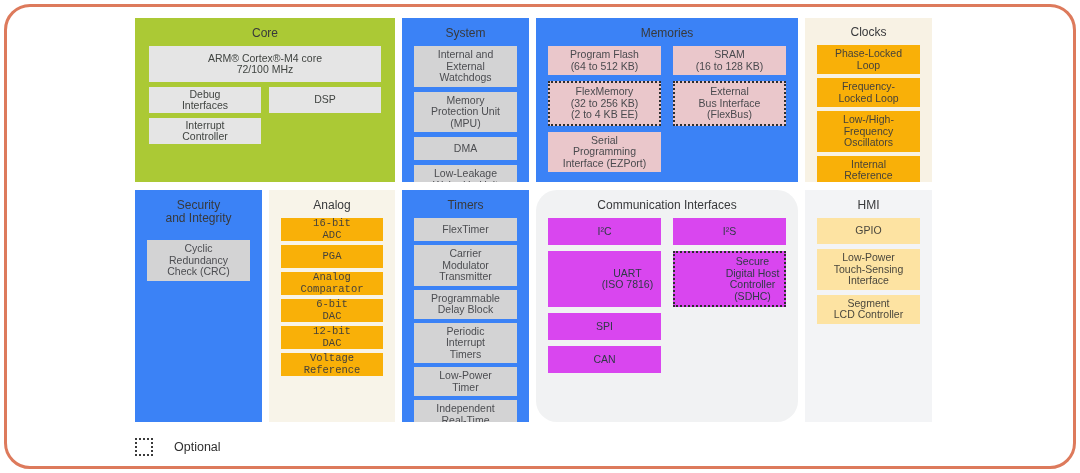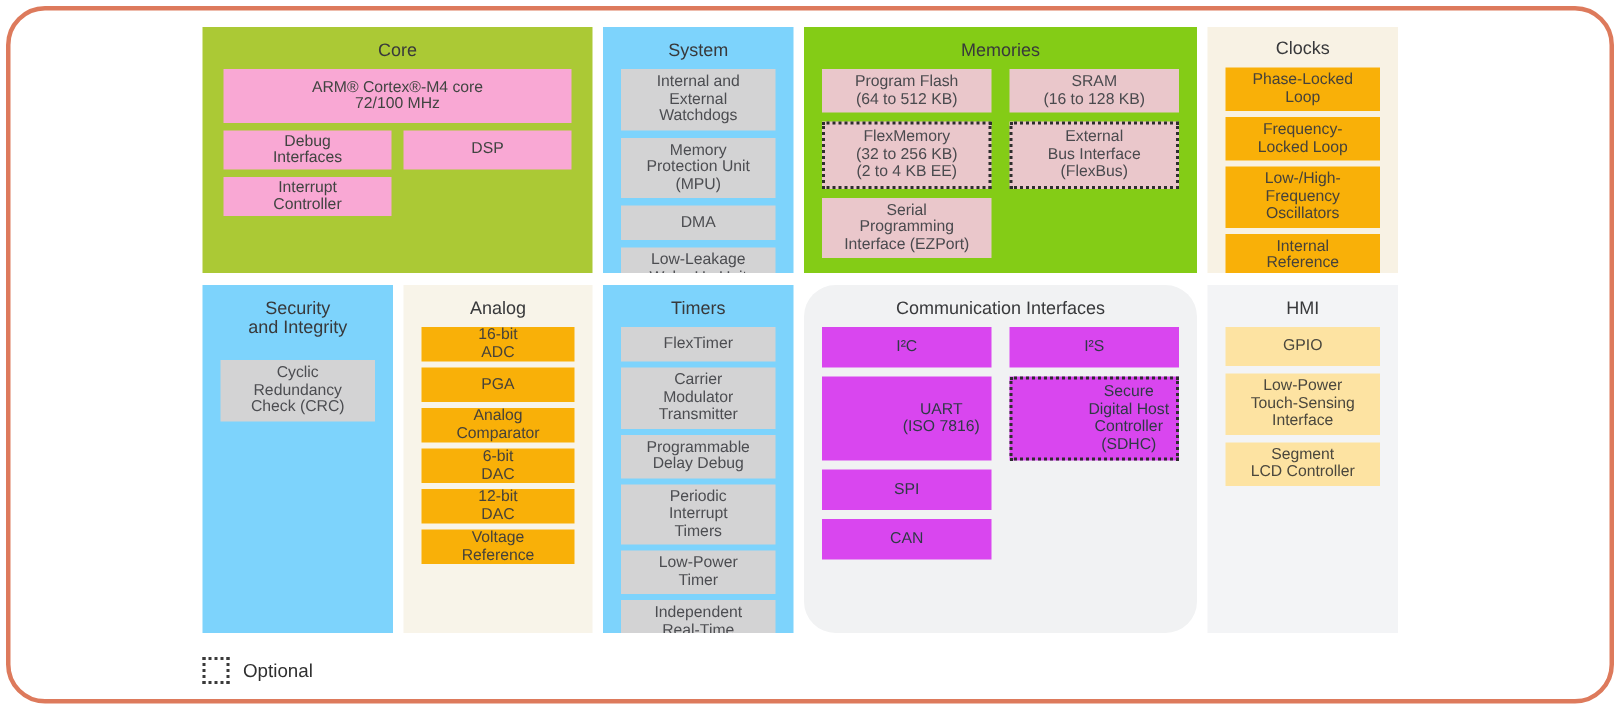--- a/index.html
+++ b/index.html
@@ -28,61 +28,61 @@
     text-align:center;white-space:pre-line;
     font-size:10.5px;line-height:11.5px;color:#4c4d51;
     padding:3px 2px;box-sizing:border-box;min-height:23px;
   }
   .dotted{border:2px dotted #2e2e2e;}
   .stack{display:flex;flex-direction:column;gap:5px;}
 
   
   .core{grid-column:1 / 3;background:#abc935;padding:6px 14px;}
   .core-grid{display:grid;grid-template-columns:1fr 1fr;gap:5px 8px;grid-template-rows:36px 26px 26px;}
-  .core .blk{background:#f9a8d4;color:#404441;}
+  .core .blk{background:#e5e5e5;color:#404441;}
   .blk-arm{grid-column:1 / 3;}
 
   
-  .system,.timers,.security{background:#7dd3fc;}
+  .system,.timers,.security{background:#3b82f6;}
   .system .blk,.timers .blk,.security .blk{background:#d3d3d4;text-align:center;}
 
   
-  .memories{background:#84cc16;}
+  .memories{background:#3b82f6;}
   .mem-grid{display:grid;grid-template-columns:1fr 1fr;gap:6px 12px;}
   .memories .blk{background:#eac7cb;color:#4a4a4e;}
 
   
   .clocks{background:#f8f2e4;padding:5px 12px;}
   .clocks .stack{gap:4px;}
   .clocks .blk,.analog .blk{background:#f9b008;color:#46423a;}
 
   
   .security .blk{margin-top:9px;min-height:40px;}
 
   
   .analog{background:#f8f4e9;}
   .analog .stack{gap:4px;}
-  .analog .blk{height:20px;}
+  .analog .blk{height:20px;font-family:Liberation Mono, monospace;}
 
   
   .timers .stack{gap:4px;}
 
   
   .comm{background:#f1f2f3;border-radius:21px;}
   .comm-grid{display:grid;grid-template-columns:1fr 1fr;gap:6px 12px;}
   .comm .blk{background:#d946ef;color:#2f3a45;min-height:27px;}
   .comm .tall{min-height:43px;padding-left:48px;}
 
   
   .hmi{background:#f3f4f6;}
   .hmi .blk{background:#fde3a2;color:#4a473d;}
   .hmi .blk-gpio{min-height:26px;}
 
   
-  .legend{position:absolute;left:135px;top:438px;display:flex;align-items:center;gap:9px;}
+  .legend{position:absolute;left:135px;top:438px;display:flex;align-items:center;gap:21px;}
   .legend-swatch{width:14px;height:14px;border:2px dotted #3a3a3a;background:#ffffff;}
   .legend-label{font-size:12.5px;color:#2f2f2f;}
 </style>
 </head>
 <body>
 
 <div class="frame"></div>
 
 <div class="diagram">
 
@@ -175,21 +175,21 @@
   </div>
 
   <div class="section timers">
     <div class="hdr">Timers</div>
     <div class="stack">
       <div class="blk">FlexTimer</div>
       <div class="blk">Carrier
 Modulator
 Transmitter</div>
       <div class="blk">Programmable
-Delay Debug</div>
+Delay Block</div>
       <div class="blk">Periodic
 Interrupt
 Timers</div>
       <div class="blk">Low-Power
 Timer</div>
       <div class="blk">Independent
 Real-Time
 Clock (RTC)</div>
     </div>
   </div>

